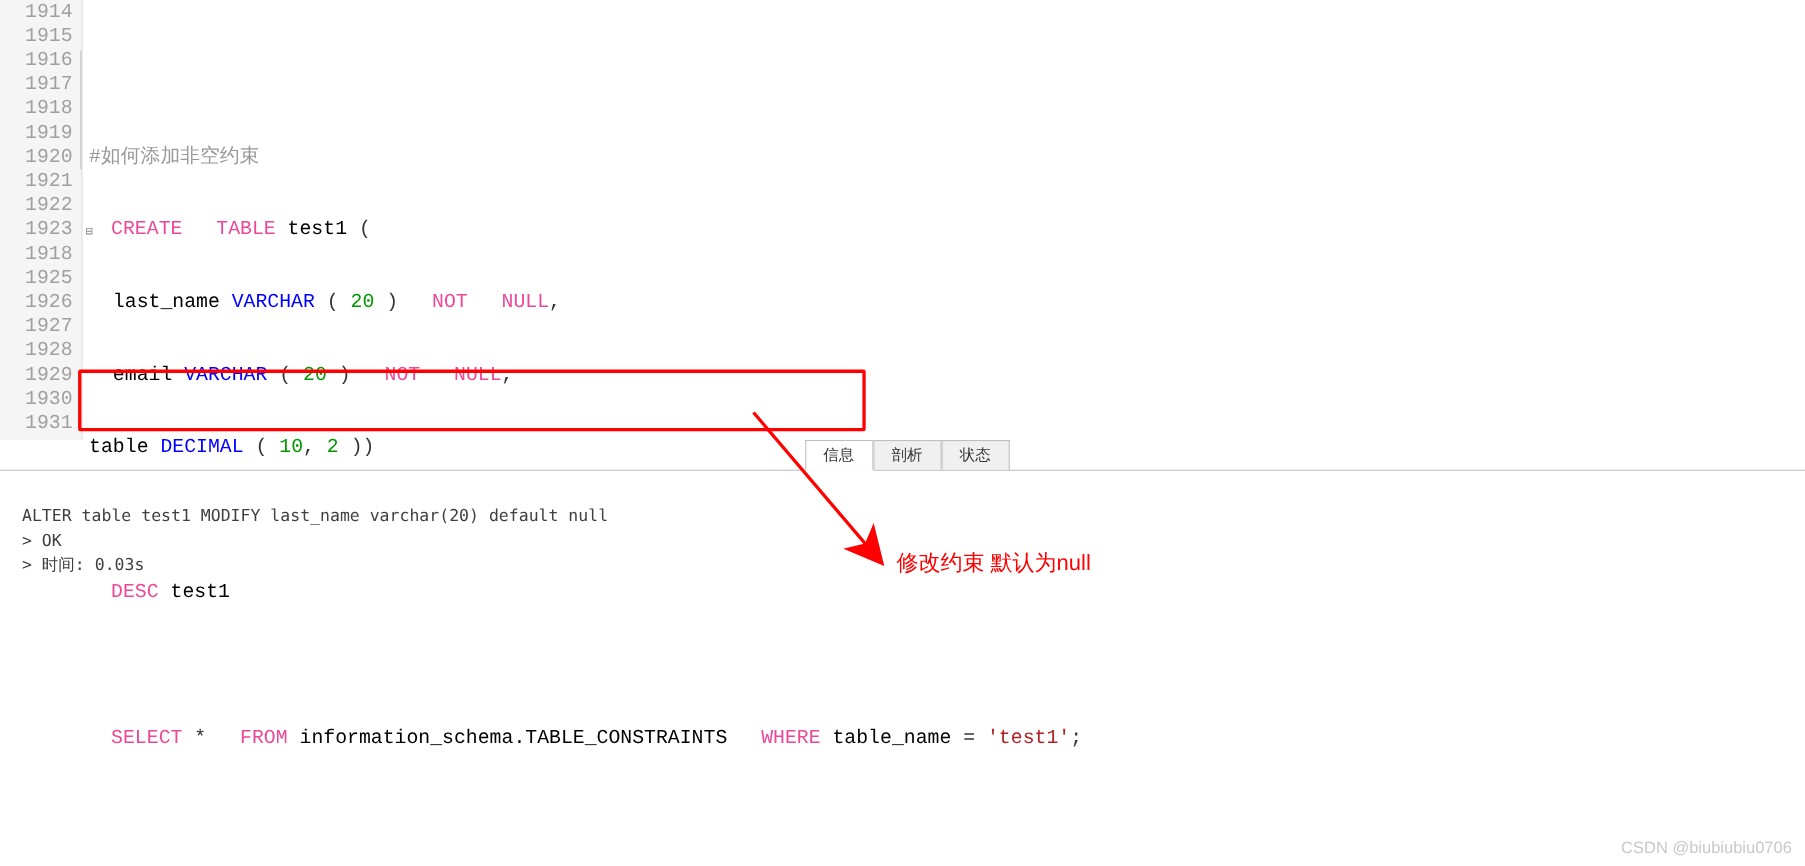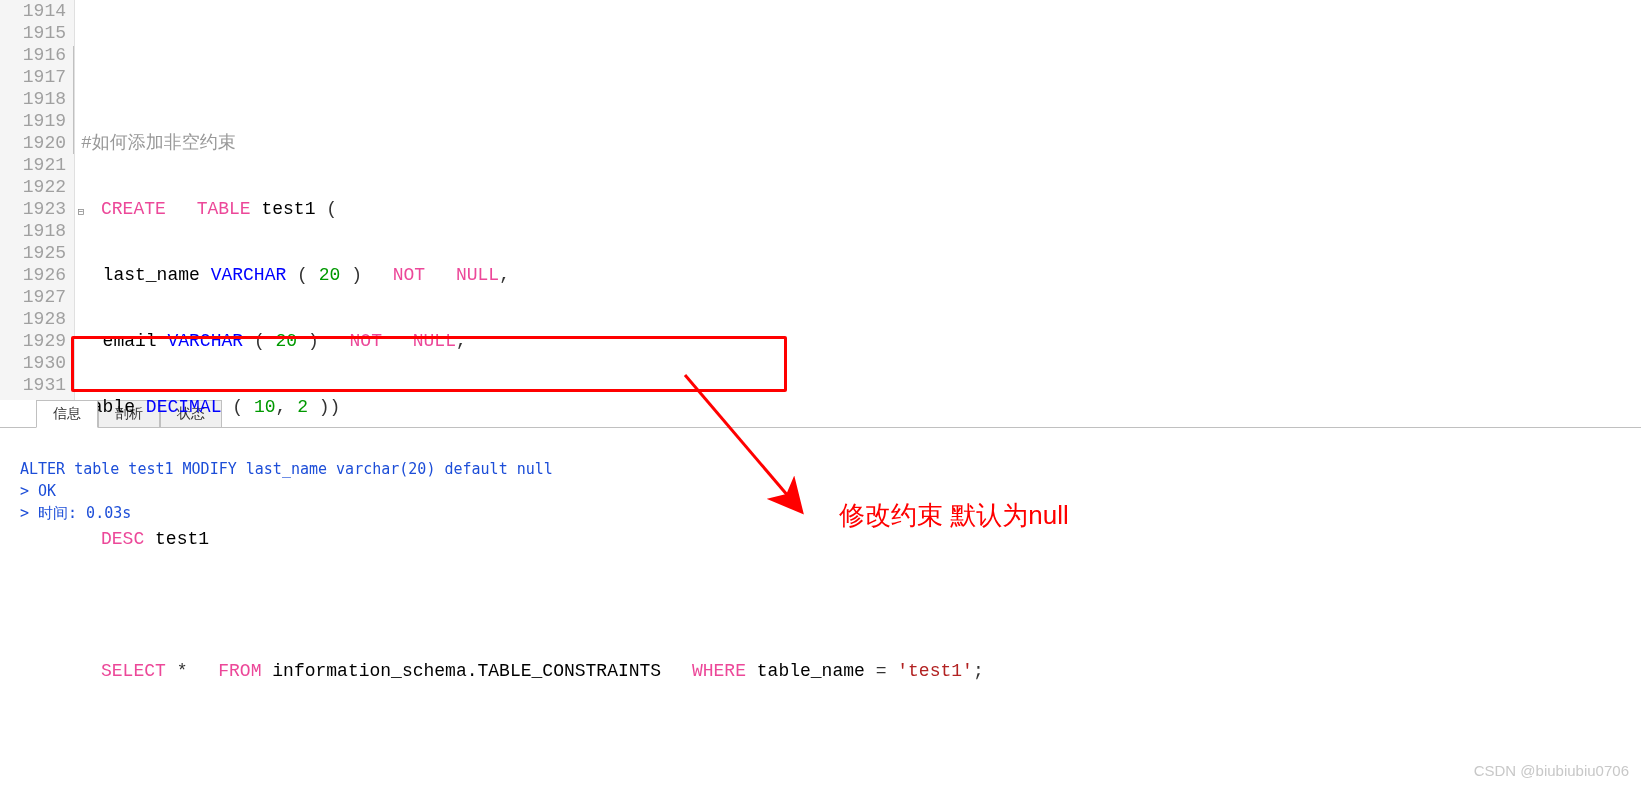--- a/index.html
+++ b/index.html
@@ -65,21 +65,22 @@
     border: 3px solid #ff0000;
     pointer-events: none;
     border-radius: 2px;
   }
   .tabs-row {
     display: flex;
     border-bottom: 1px solid #c0c0c0;
     background: #ffffff;
     height: 28px;
     align-items: flex-end;
-    padding-left: 36px;
+    padding-left: 8px;
+    justify-content: center;
   }
   .tab {
     padding: 4px 16px;
     border: 1px solid #c0c0c0;
     border-bottom: none;
     background: #f0f0f0;
     font-family: "Microsoft YaHei", sans-serif;
     font-size: 14px;
     color: #333;
     margin-right: 0;
@@ -89,29 +90,28 @@
     background: #ffffff;
     border-bottom: 1px solid #fff;
     position: relative;
     top: 1px;
   }
   .output-panel {
     padding: 8px 20px;
     font-family: Consolas, monospace;
     font-size: 15px;
     line-height: 22px;
-    color: #1d4ed8;
+    color: #404040;
     white-space: pre;
   }
   .annotation-text {
     position: absolute;
     color: #ff0000;
     font-family: "Microsoft YaHei", sans-serif;
-    font-size: 26px;
-    margin-left: 24px;
+    font-size: 20px;
   }
   .arrow-svg {
     position: absolute;
     pointer-events: none;
   }
   .watermark {
     position: absolute;
     right: 12px;
     bottom: 8px;
     color: #c8c8c8;

